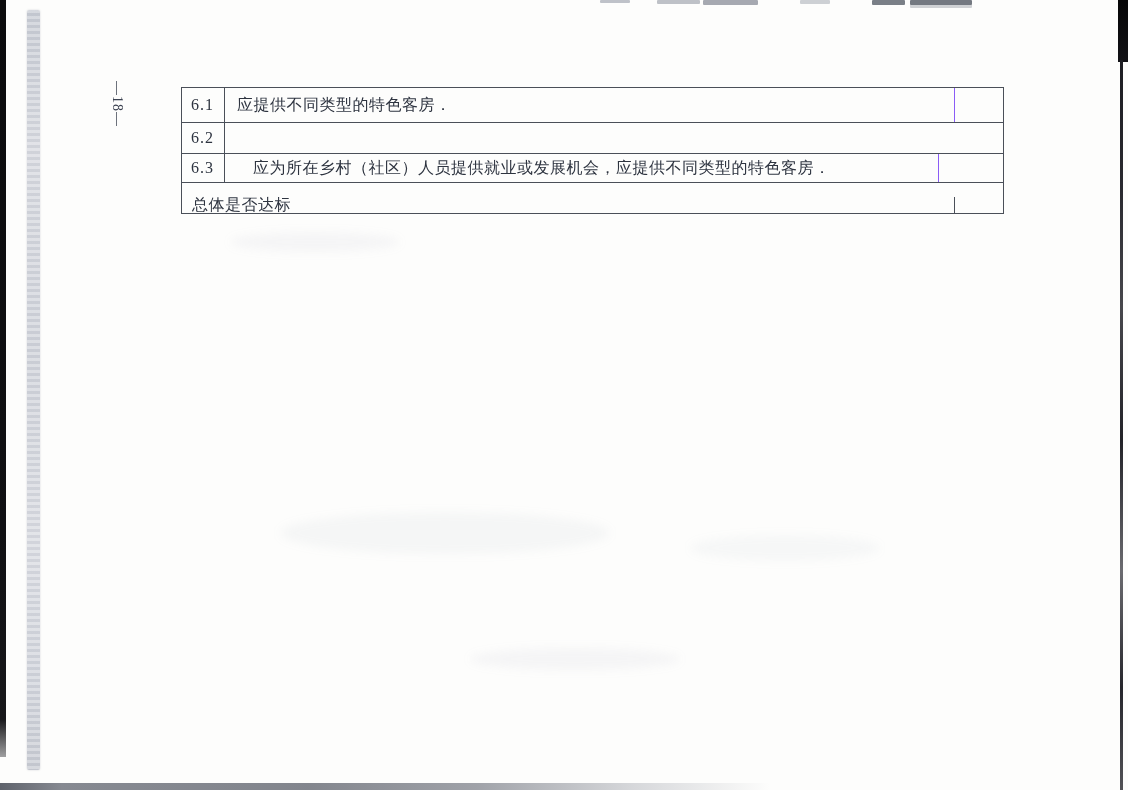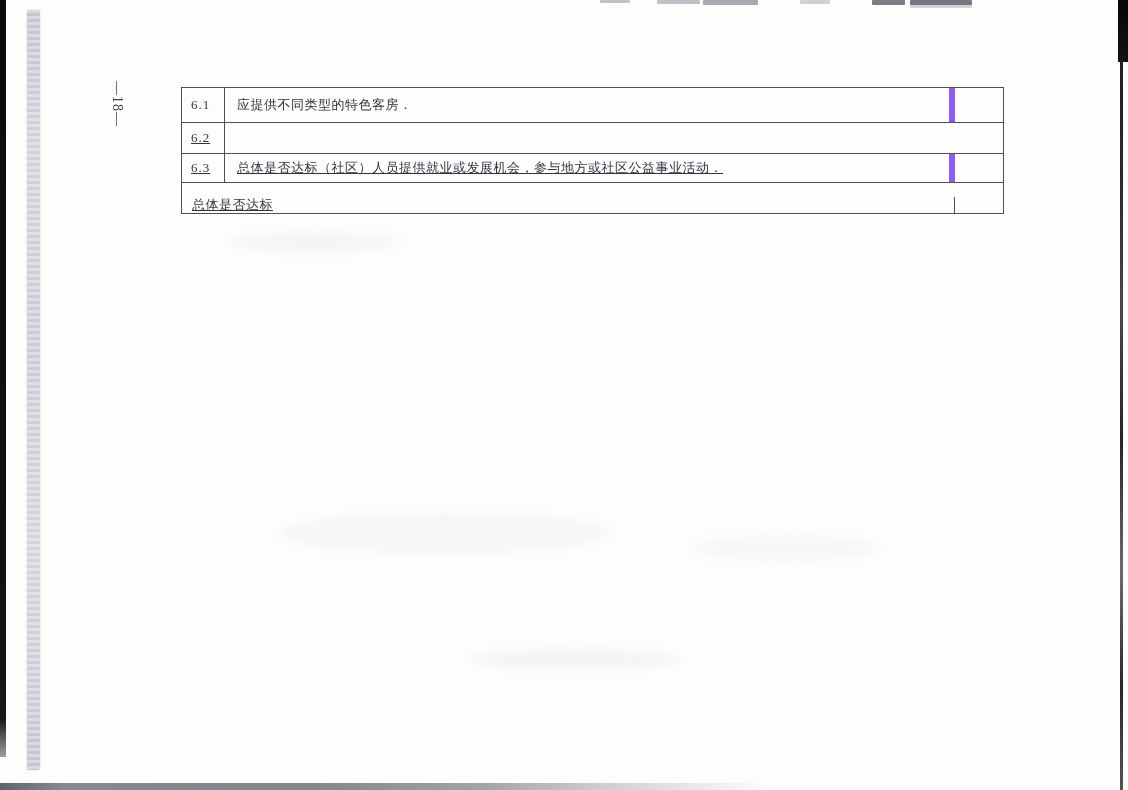--- a/index.html
+++ b/index.html
@@ -57,28 +57,28 @@
     position:absolute;left:93px;top:95px;width:48px;height:18px;
     transform:rotate(90deg);transform-origin:center;
     font-size:14px;letter-spacing:1px;color:#3b4150;text-align:center;line-height:18px;
     white-space:nowrap;
   }
 
   
   .doc-table{
     position:absolute;left:181px;top:87px;width:823px;
     border:1px solid #4a4f58;box-sizing:border-box;
-    color:#2e3440;font-size:13px;
+    color:#2e3440;font-size:16px;
   }
   .trow{display:flex;align-items:stretch;box-sizing:border-box;}
-  .trow + .trow{border-top:1px solid #4a4f58;text-decoration:underline;}
-  .r1{height:34px;} .r2{height:31px;} .r3{height:29px;} .r4{height:31px;}
+  .trow + .trow{border-top:1px solid #4a4f58;}
+  .r1{height:34px;} .r2{height:31px;} .r3{height:29px;gap:16px;} .r4{height:31px;}
   .cell{display:flex;align-items:center;box-sizing:border-box;}
   .cell.num{width:43px;padding-left:9px;border-right:1px solid #4a4f58;letter-spacing:1px;}
-  .cell.txt{flex:1;padding-left:12px;border-right:6px solid #8b5cf6;letter-spacing:0.5px;}
+  .cell.txt{flex:1;padding-left:12px;border-right:1px solid #8b5cf6;letter-spacing:0.5px;}
   .cell.chk{width:48px;}
   .cell.label{flex:1;padding-left:10px;border-right:1px solid #4a4f58;letter-spacing:0.5px;margin-top:14px;}
 </style>
 </head>
 <body>
 
 <div class="sheet">
 
   <div class="edge-left"></div>
   <div class="binding-strip"></div>
@@ -106,21 +106,21 @@
       <div class="cell chk"></div>
     </div>
 
     <div class="trow r2">
       <div class="cell num">6.2</div>
       <div class="cell chk"></div>
     </div>
 
     <div class="trow r3">
       <div class="cell num">6.3</div>
-      <div class="cell txt">总体是否达标（社区）人员提供就业或发展机会，参与地方或社区公益事业活动．</div>
+      <div class="cell txt">应为所在乡村（社区）人员提供就业或发展机会，应提供不同类型的特色客房．</div>
       <div class="cell chk"></div>
     </div>
 
     <div class="trow r4">
       <div class="cell label">总体是否达标</div>
       <div class="cell chk"></div>
     </div>
 
   </div>
 </div>

